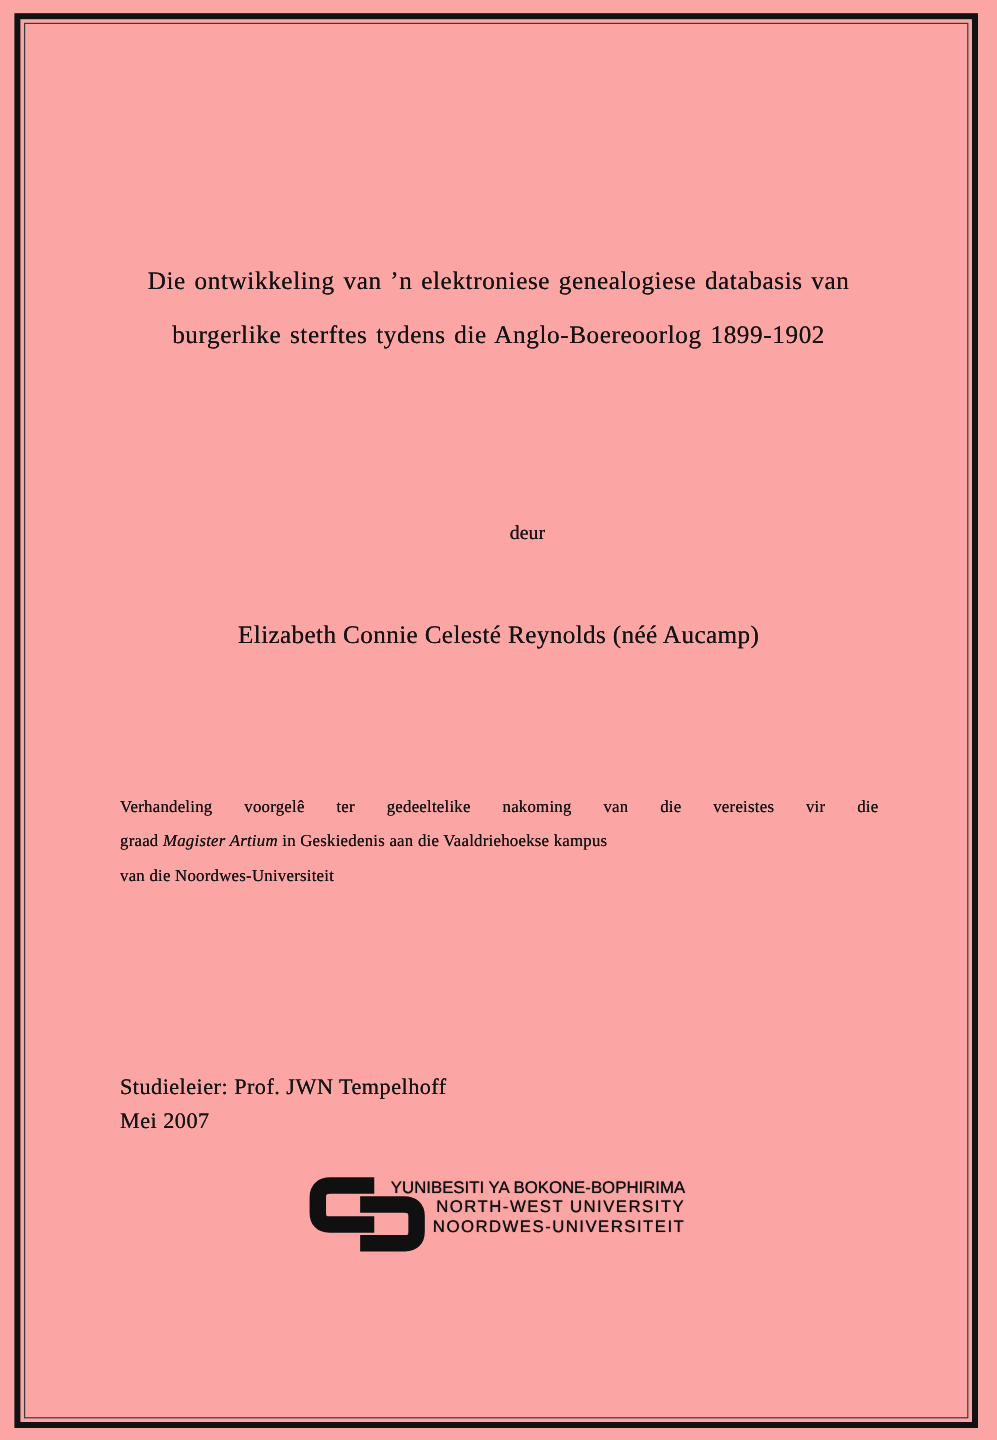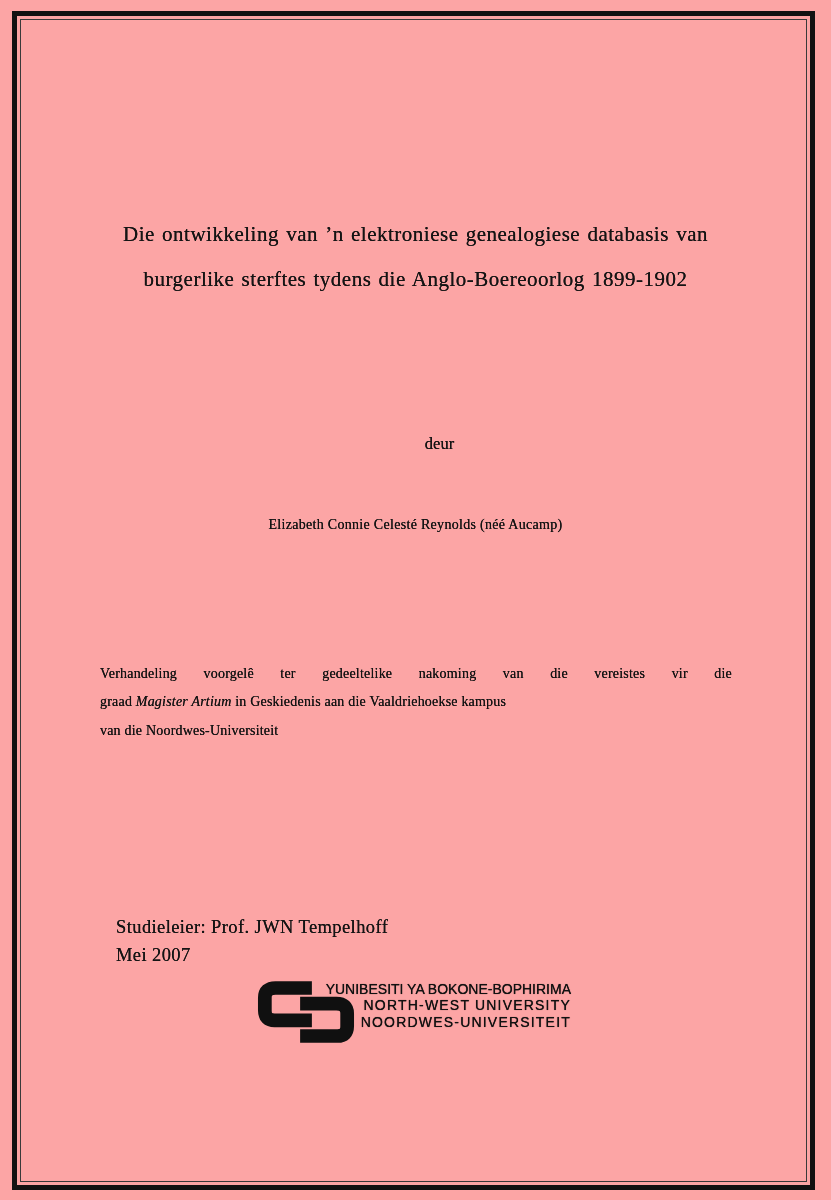--- a/index.html
+++ b/index.html
@@ -49,45 +49,44 @@
     position: absolute;
     top: 434px; left: 0; right: 0;
     text-align: center;
     font-size: 16.5px;
     padding-left: 48px;
   }
   .author {
     position: absolute;
     top: 517px; left: 0; right: 0;
     text-align: center;
-    font-size: 14px;
+    font-size: 21px;
     letter-spacing: 0.3px;
   }
   .degree {
     position: absolute;
     top: 660px; left: 100px;
     width: 632px;
     font-size: 14px;
     line-height: 28.4px;
     letter-spacing: 0.2px;
   }
   .degree .dline { white-space: nowrap; }
   .degree .dline.just {
     white-space: normal;
     text-align: justify;
     text-align-last: justify;
   }
   .degree em { font-style: italic; }
   .supervisor-block {
     position: absolute;
-    top: 914px; left: 100px;
+    top: 894px; left: 100px;
     font-size: 18.5px;
     line-height: 27.5px;
     letter-spacing: 0.4px;
-    margin-left: 16px;
   }
   
   .logo { position: absolute; top: 978px; left: 0; right: 0; height: 70px; }
   .logo-mark {
     position: absolute;
     left: 257px; top: 2px;
   }
   .logo-text {
     position: absolute;
     left: 317px; top: 3px;

